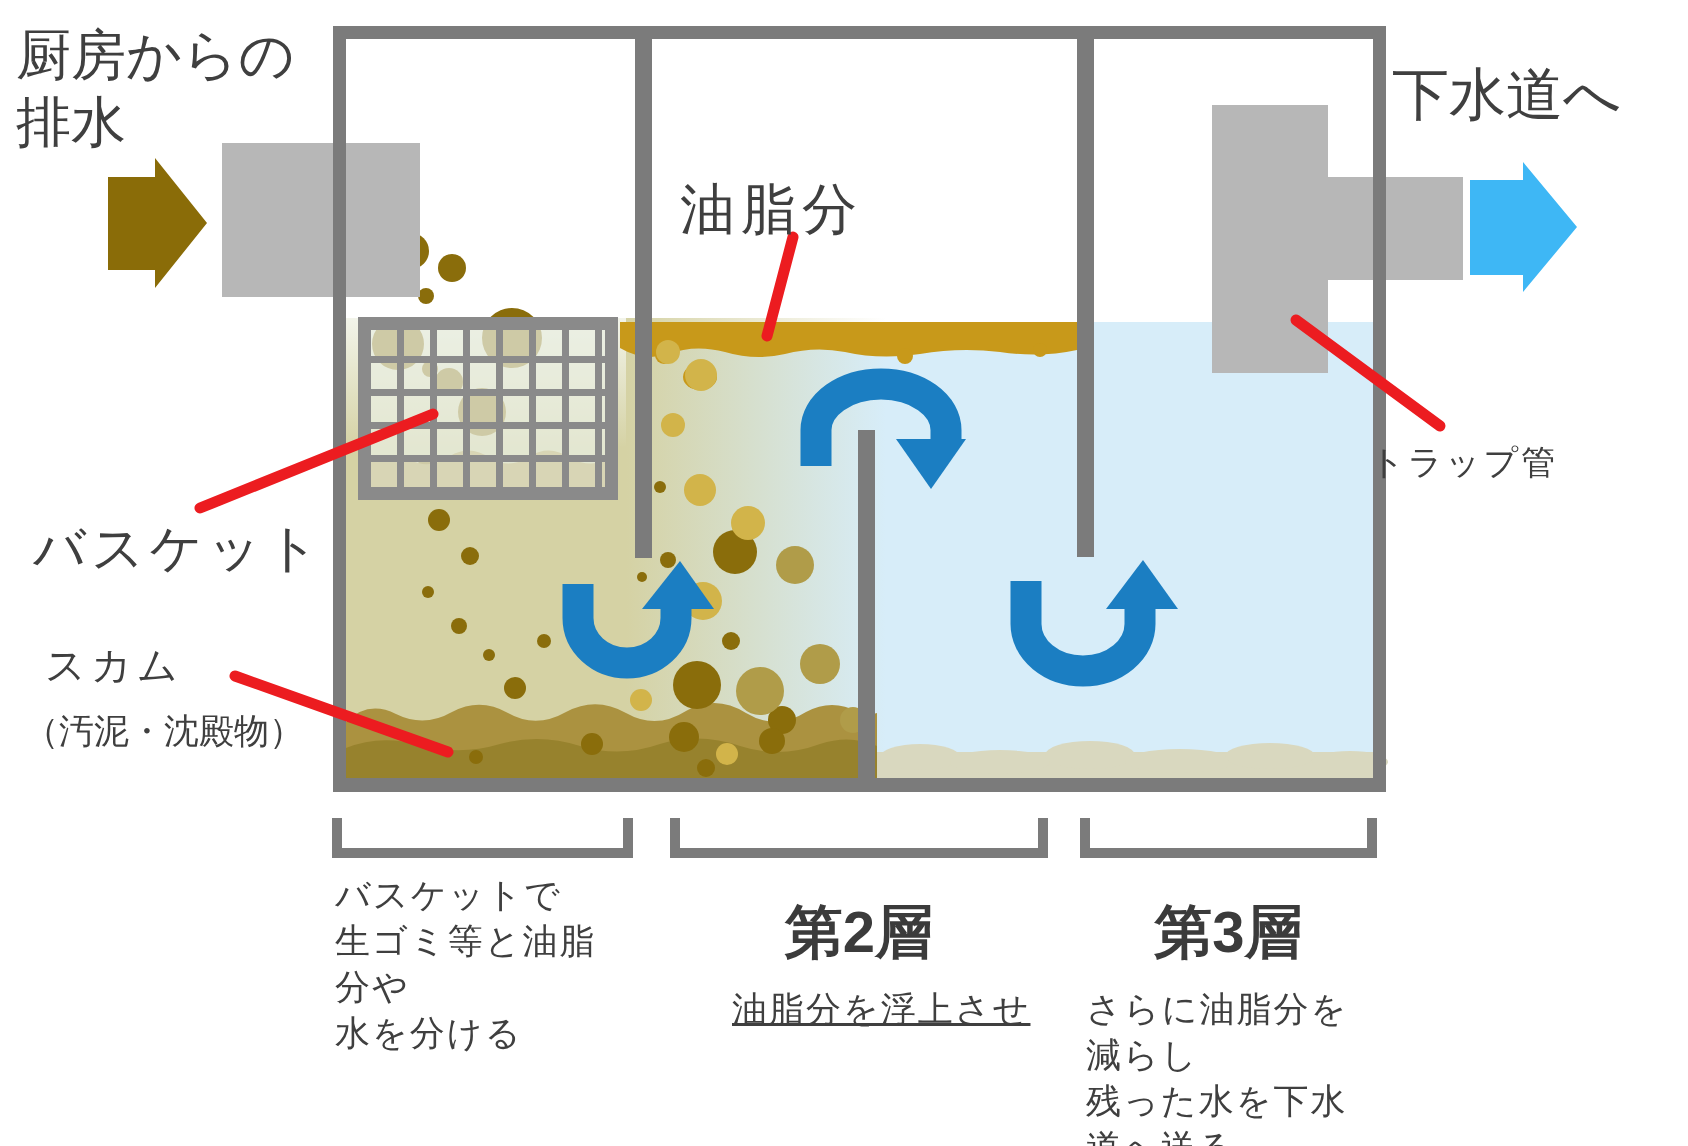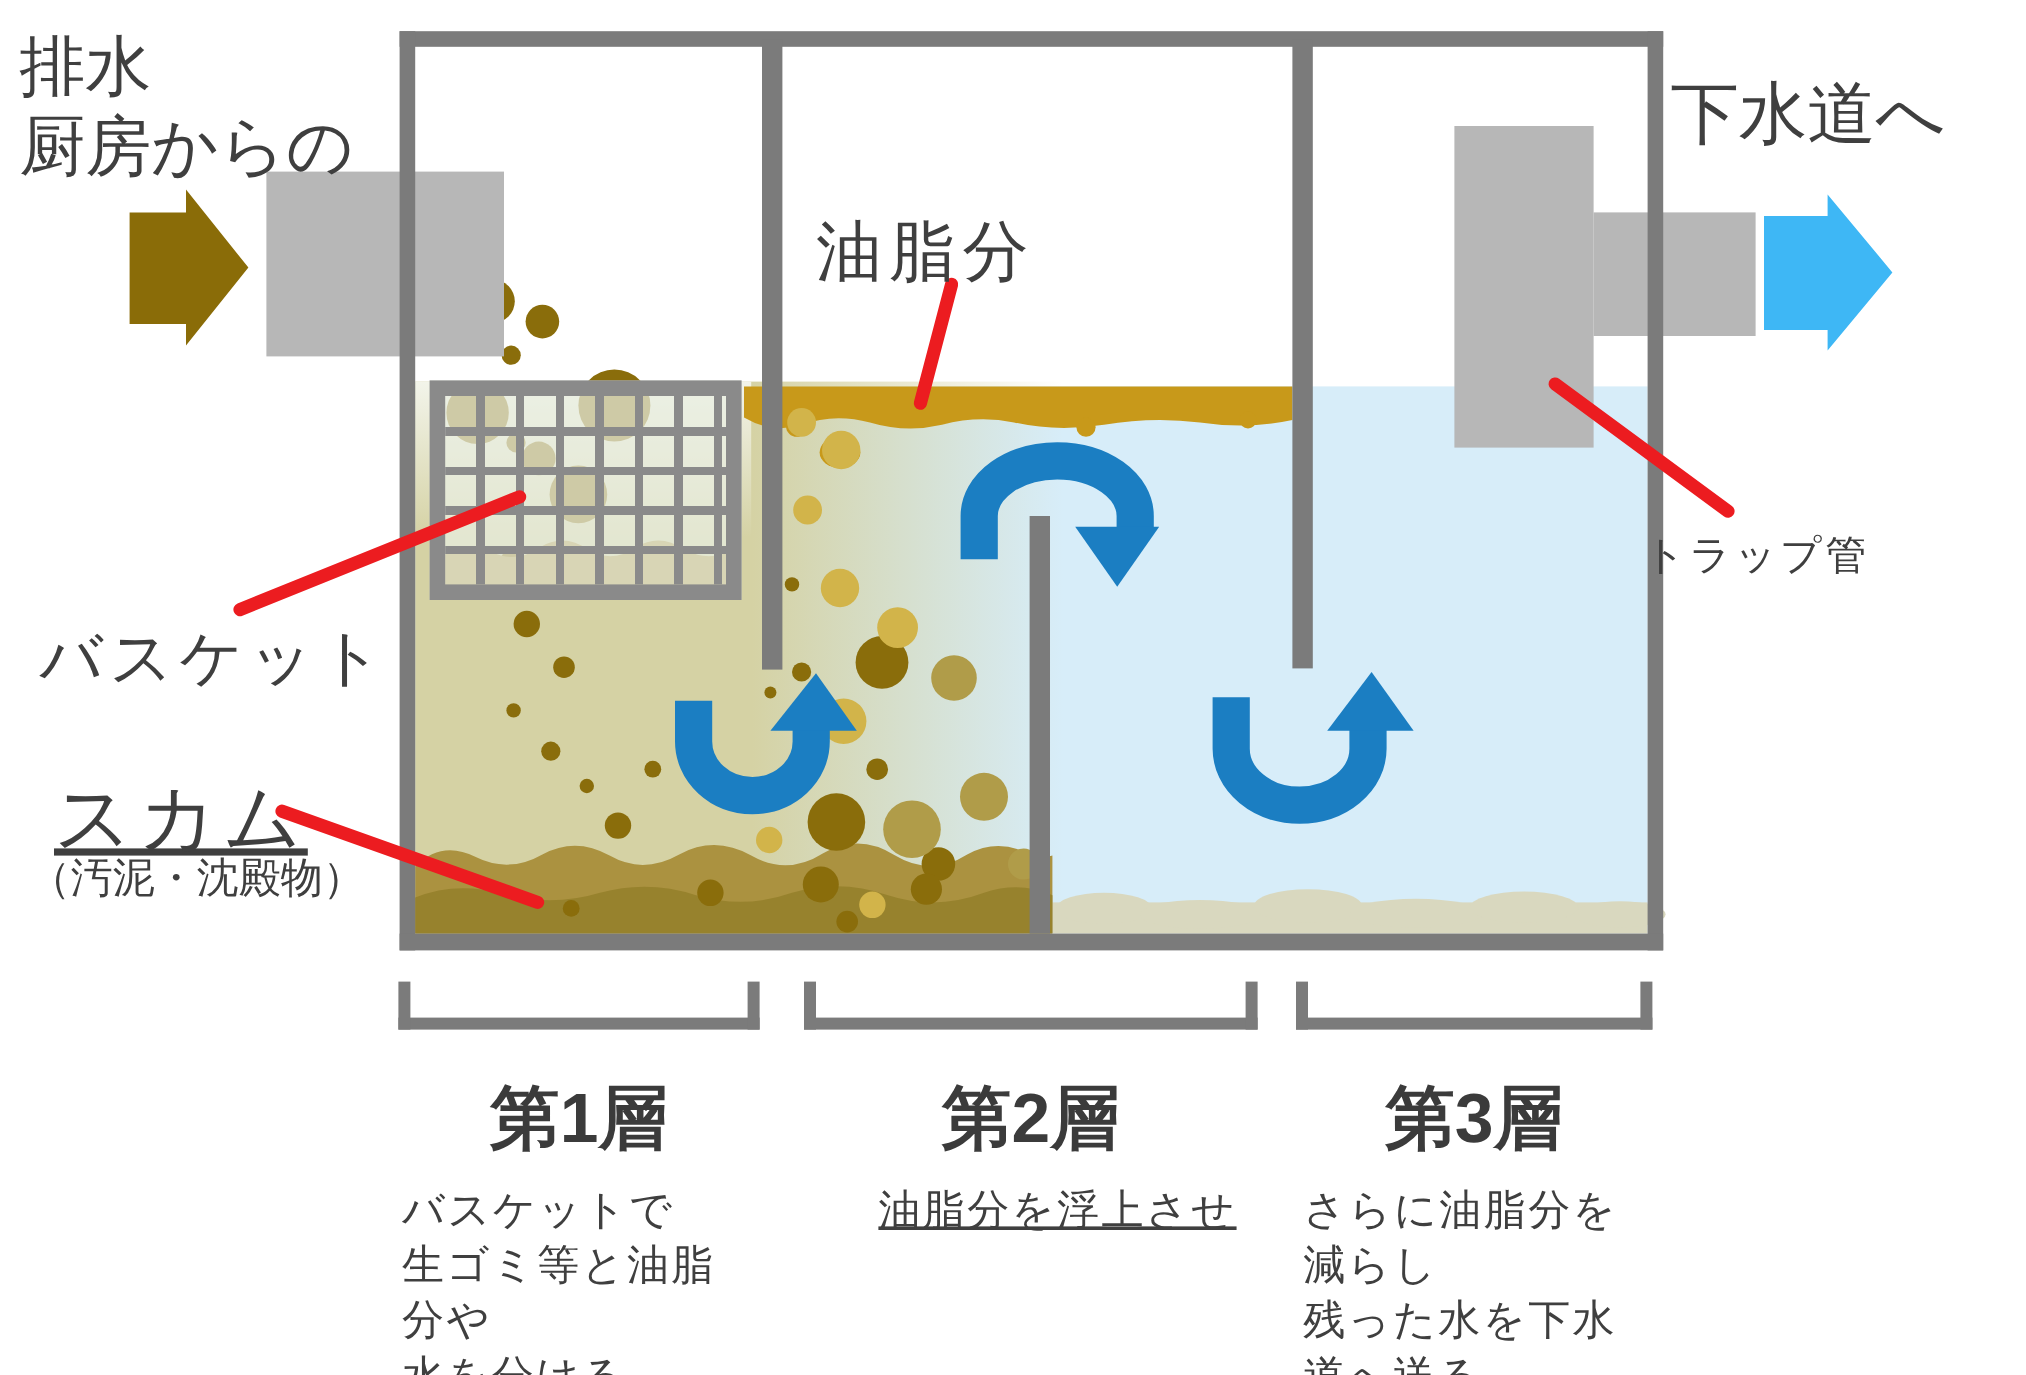--- a/index.html
+++ b/index.html
@@ -38,21 +38,21 @@
       rgba(233,238,226,0.72);
   }
   
   svg.layer{left:0;top:0;width:1688px;height:1146px;pointer-events:none;}
   
   .lbl{white-space:nowrap;color:#3f3f3f;}
   #lbl-kitchen{left:16px;top:22px;font-size:55px;line-height:67px;}
   #lbl-sewer{left:1392px;top:57px;font-size:57px;}
   #lbl-oil{left:680px;top:153px;font-size:55px;letter-spacing:6px;margin-top:20px;}
   #lbl-basket{left:22px;top:514px;font-size:52px;letter-spacing:5px;margin-left:11px;}
-  #lbl-scum{left:45px;top:638px;font-size:64px;letter-spacing:5px;text-decoration:underline;}
+  #lbl-scum{left:45px;top:638px;font-size:40px;letter-spacing:5px;}
   #lbl-scum-note{left:24px;top:708px;font-size:35px;}
   #lbl-trap{left:1370px;top:440px;font-size:34px;letter-spacing:3px;}
   
   .layer-block{position:absolute;top:818px;}
   #layer-1{left:332px;width:301px;}
   #layer-2{left:670px;width:378px;}
   #layer-3{left:1080px;width:297px;}
   .bracket{height:30px;border-left:10px solid #7b7b7b;border-right:10px solid #7b7b7b;border-bottom:10px solid #7b7b7b;}
   .layer-title{margin-top:36px;text-align:center;font-size:58px;font-weight:600;color:#3b3b3b;}
   .layer-desc{margin-top:14px;font-size:35px;line-height:46px;letter-spacing:2px;color:#3f3f3f;}
@@ -198,33 +198,32 @@
   <svg class="abs layer" viewBox="0 0 1688 1146">
     <g stroke-width="11" stroke-linecap="round" stroke="#ec1c20">
       <line x1="793" y1="237" x2="767" y2="336"></line>
       <line x1="433" y1="414" x2="200" y2="508"></line>
       <line x1="235" y1="676" x2="448" y2="752"></line>
       <line x1="1296" y1="320" x2="1440" y2="426"></line>
     </g>
   </svg>
 
   <div class="abs lbl" id="lbl-kitchen">
+    <div>厨房からの</div>
     <div>排水</div>
-    <div>厨房からの</div>
   </div>
   <div class="abs lbl" id="lbl-sewer">下水道へ</div>
   <div class="abs lbl" id="lbl-oil">油脂分</div>
   <div class="abs lbl" id="lbl-basket">バスケット</div>
   <div class="abs lbl" id="lbl-scum">スカム</div>
   <div class="abs lbl" id="lbl-scum-note">（汚泥・沈殿物）</div>
   <div class="abs lbl" id="lbl-trap">トラップ管</div>
 
   <div class="layer-block" id="layer-1">
     <div class="bracket"></div>
-    <div class="layer-title">第1層</div>
     <div class="layer-desc">
       <div>バスケットで</div>
       <div>生ゴミ等と油脂分や</div>
       <div>水を分ける</div>
     </div>
   </div>
   <div class="layer-block" id="layer-2">
     <div class="bracket"></div>
     <div class="layer-title">第2層</div>
     <div class="layer-desc">

